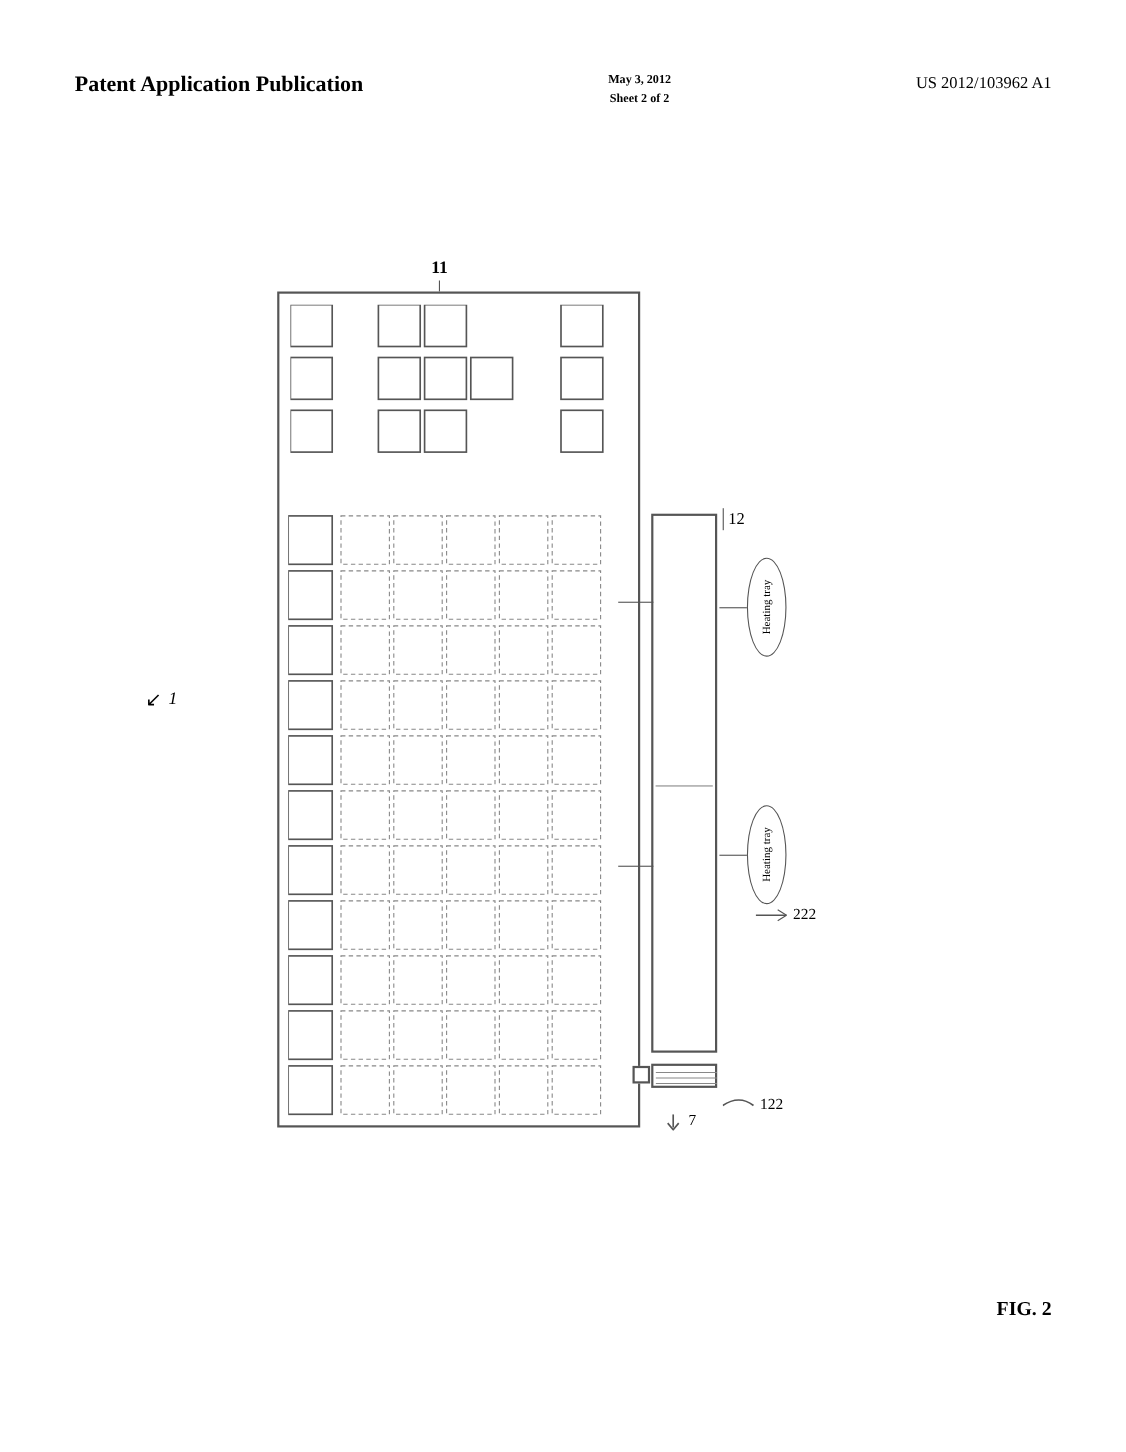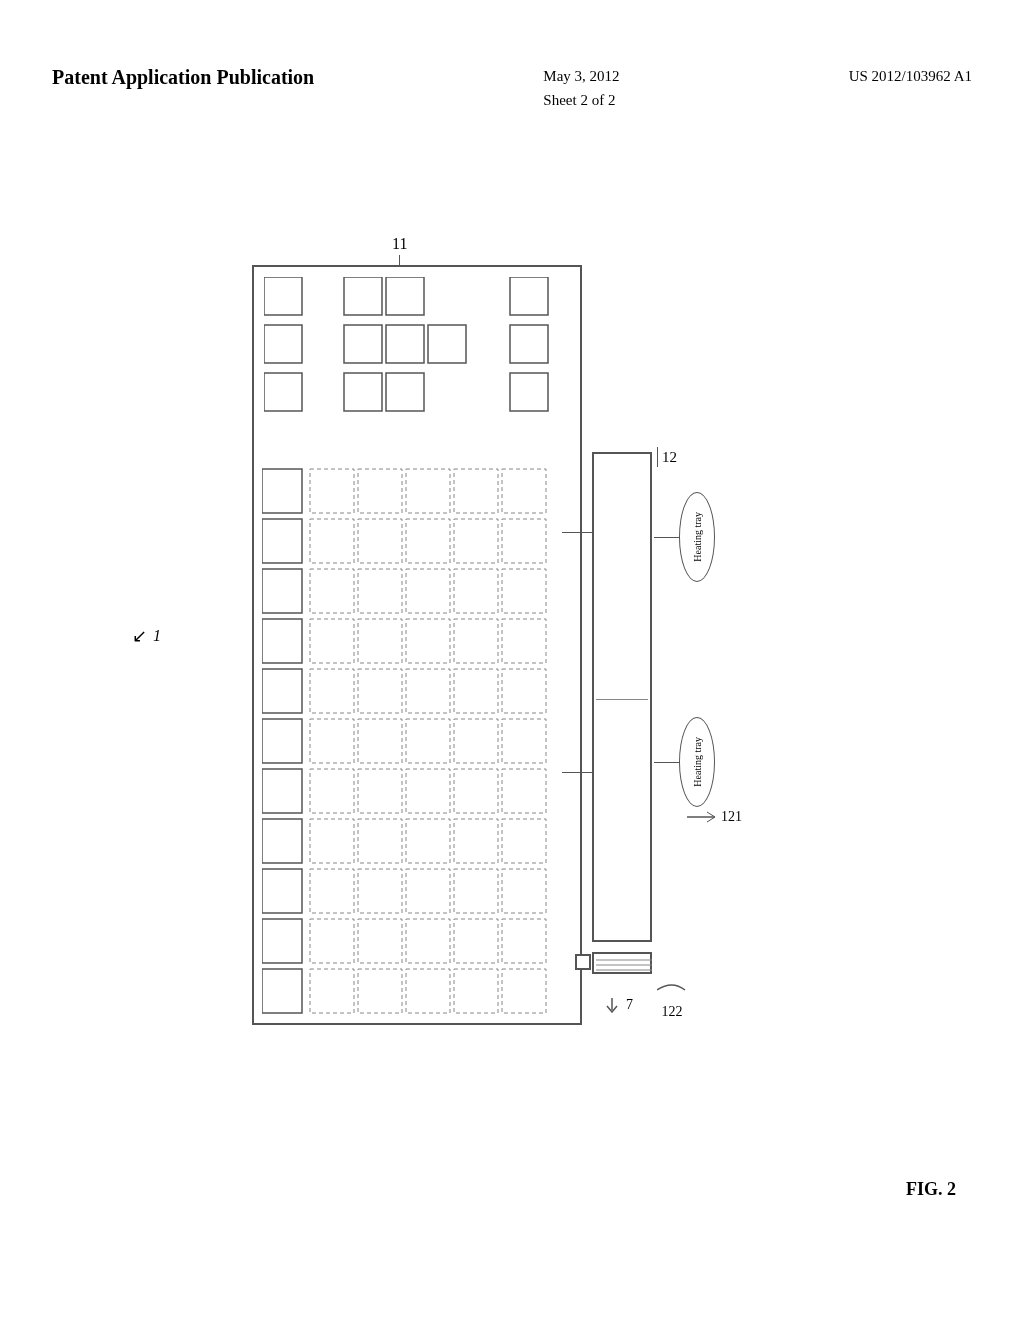--- a/index.html
+++ b/index.html
@@ -14,30 +14,32 @@
 
     
     .header {
       position: absolute;
       top: 64px;
       left: 0;
       right: 0;
       display: flex;
       justify-content: space-between;
       align-items: flex-start;
-      padding: 0 52px;
+      padding: 0 68px;
     }
     .header-left {
       font-size: 20px;
       font-weight: bold;
       line-height: 1.3;
     }
     .header-middle {
-      font-size: 15px;
+      font-size: 11px;
+      text-align: center;
       line-height: 1.6;
+      font-weight: bold;
     }
     .header-right {
       font-size: 15px;
       line-height: 1.6;
     }
 
     
     .diagram-area {
       position: absolute;
       top: 170px;
@@ -63,21 +65,21 @@
       left: 20px;
       width: 330px;
       height: 760px;
       border: 2px solid #555;
       background: #fff;
     }
 
     
     .heating-assembly {
       position: absolute;
-      top: 217px;
+      top: 232px;
       left: 360px;
       width: 130px;
       height: 530px;
       text-decoration: underline;
     }
 
     
     .heating-tray-rect {
       position: absolute;
       top: 0;
@@ -131,21 +133,21 @@
     <span>May 3, 2012</span><br>
     <span>Sheet 2 of 2</span>
   </div>
   <div class="header-right">US 2012/103962 A1</div>
 </div>
 
 <div class="diagram-area">
   <div class="device-outer">
 
     <div class="label-11">
-      <span style="font-size:16px; margin-bottom:2px;">11</span>
+      <span style="font-size:16px; margin-bottom:2px;font-weight:bold;">11</span>
       <div class="label-11-line"></div>
     </div>
 
     <div style="position:absolute; left:-100px; top:390px; font-size:15px; display:flex; align-items:center; gap:6px;">
       <span style="font-size:18px;">↙</span>
       <span style="font-size:16px; font-style:italic;">1</span>
     </div>
 
     <div class="device-body">
 
@@ -291,37 +293,37 @@
         <div style="border:1.5px solid #555; border-radius:50%; width:36px; height:90px; display:flex; align-items:center; justify-content:center;">
           <span style="font-size:10px; writing-mode:vertical-rl; text-orientation:mixed; transform:rotate(180deg); white-space:nowrap;">Heating tray</span>
         </div>
       </div>
 
       <div style="position:absolute; top:355px; left:95px; font-size:14px; display:flex; align-items:center; gap:4px;">
         <svg width="30" height="20">
           <path d="M 28 10 L 0 10" stroke="#555" stroke-width="1.5" fill="none"></path>
           <path d="M 28 10 L 20 5 M 28 10 L 20 15" stroke="#555" stroke-width="1" fill="none"></path>
         </svg>
-        <span>121</span>
+        <span>222</span>
       </div>
 
       <div style="position:absolute; top:490px; left:-15px; width:200px; height:80px;">
 
         <div style="position:absolute; top:10px; left:15px; width:60px; height:22px; border:2px solid #555; background:#fff;">
 
           <svg width="56" height="18" style="position:absolute; top:2px; left:2px;">
             <line x1="0" y1="4" x2="56" y2="4" stroke="#888" stroke-width="1"></line>
             <line x1="0" y1="9" x2="56" y2="9" stroke="#888" stroke-width="1"></line>
             <line x1="0" y1="14" x2="56" y2="14" stroke="#888" stroke-width="1"></line>
           </svg>
         </div>
 
         <div style="position:absolute; top:12px; left:-2px; width:16px; height:16px; border:2px solid #555; background:#fff;"></div>
 
-        <div style="position:absolute; top:38px; left:80px; font-size:14px; display:flex; align-items:center; gap:4px;flex-direction:column;">
+        <div style="position:absolute; top:38px; left:80px; font-size:14px; display:flex; align-items:center; gap:4px;">
           <svg width="30" height="20">
             <path d="M 0 10 Q 15 0 28 10" stroke="#555" stroke-width="1.5" fill="none"></path>
           </svg>
           <span>122</span>
         </div>
 
         <div style="position:absolute; top:55px; left:25px; font-size:14px; display:flex; align-items:center; gap:4px;">
           <svg width="20" height="15">
             <path d="M 10 0 L 10 12" stroke="#555" stroke-width="1.5" fill="none"></path>
             <path d="M 5 8 L 10 14 L 15 8" stroke="#555" stroke-width="1.5" fill="none"></path>

